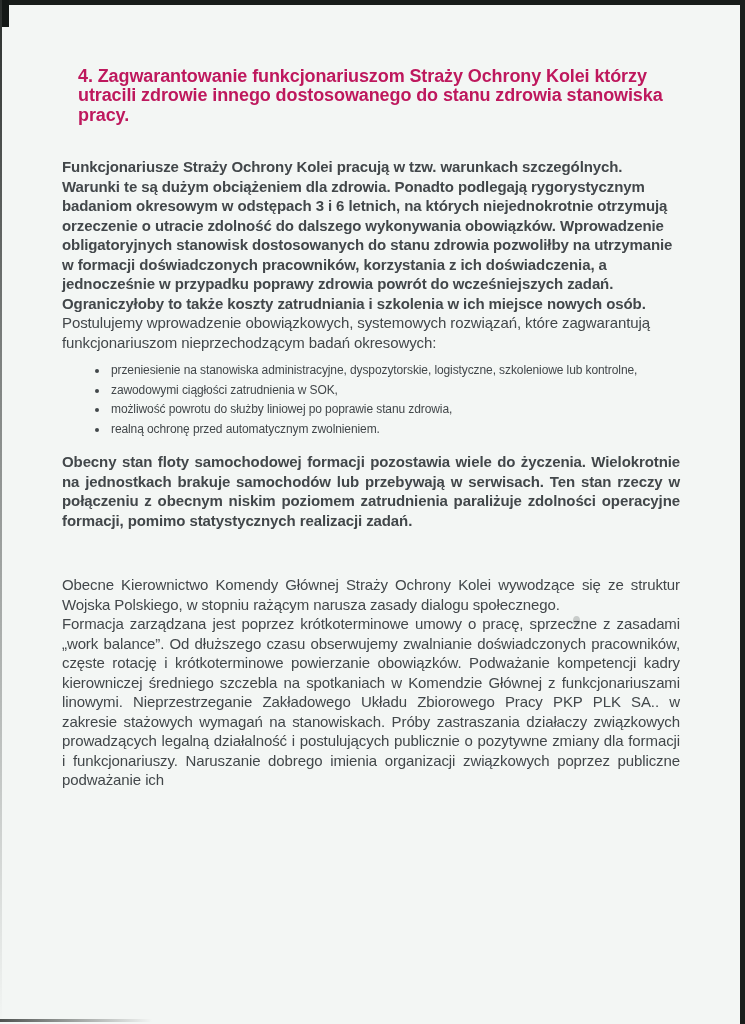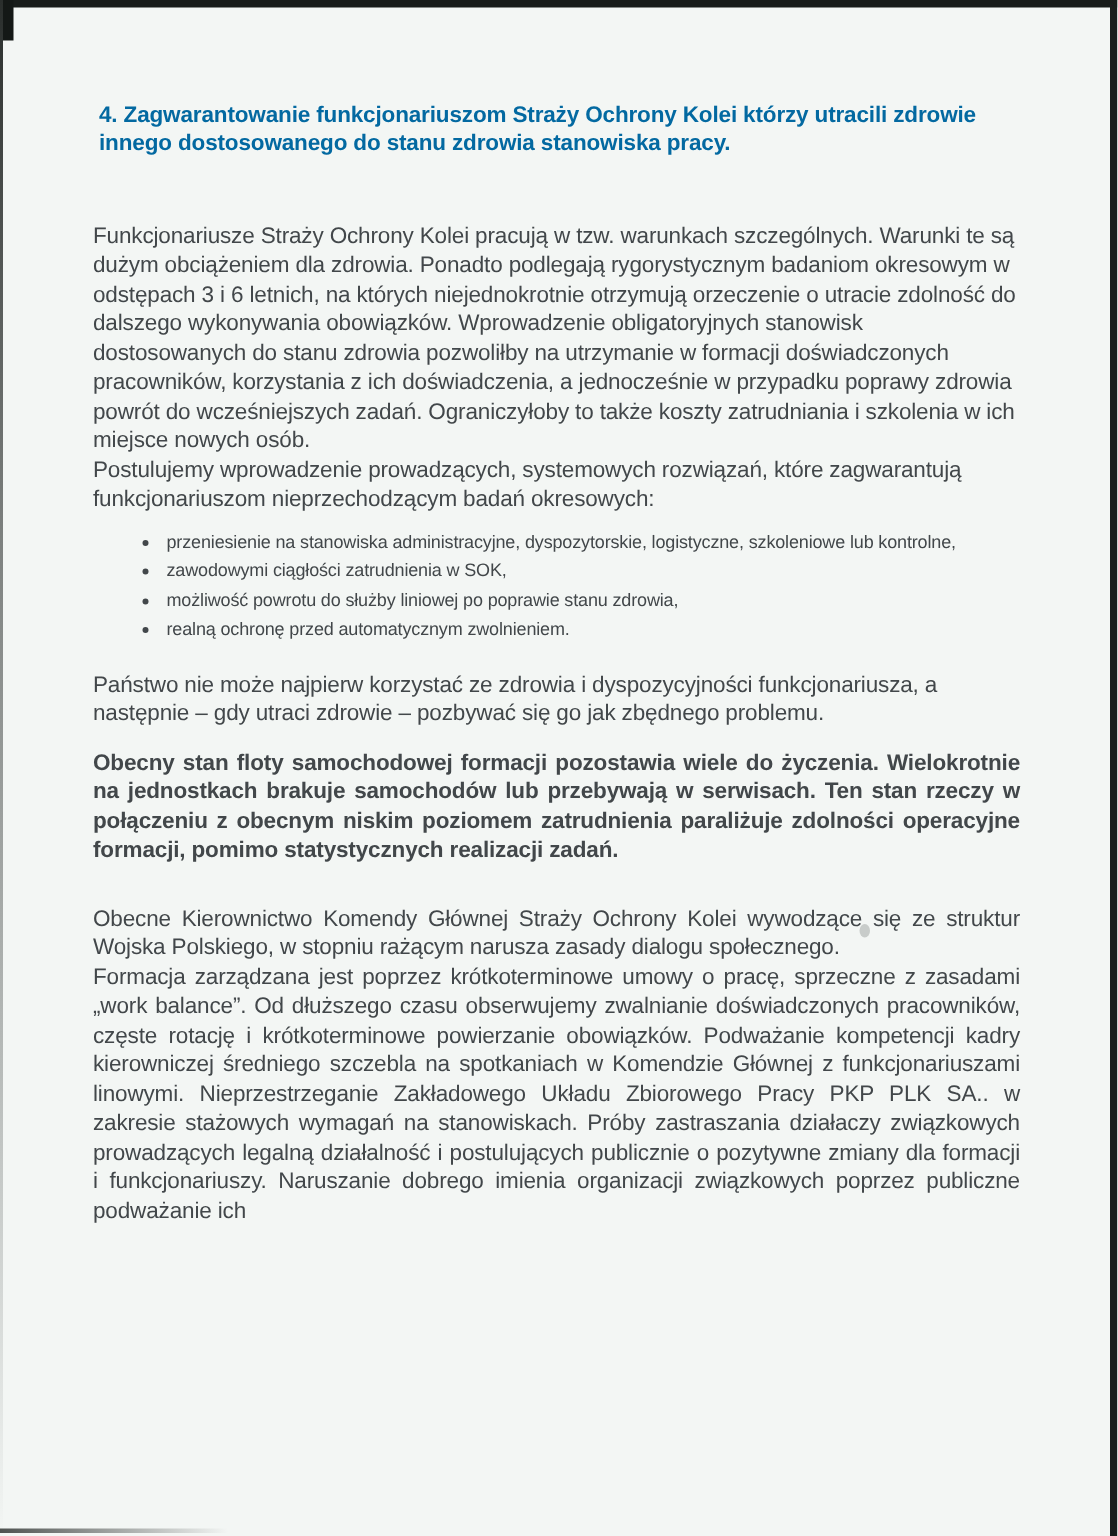--- a/index.html
+++ b/index.html
@@ -52,83 +52,82 @@
     background: rgba(120,126,122,0.35);
     border-radius: 50%;
   }
   
   .content {
     position: absolute;
     left: 62px; top: 0;
     width: 618px;
   }
   .heading {
-    margin: 4px;
-    font-size: 15px;
+    margin: 16px;
+    font-size: 18px;
     font-weight: bold;
     line-height: 19.4px;
     letter-spacing: -0.1px;
-    color: #0369a1;
+    color: #be185d;
   }
   .para {
     margin: 0;
     font-size: 15px;
     line-height: 19.5px;
     letter-spacing: -0.1px;
   }
   .justify { text-align: justify; }
   .heading-4 { margin-top: 67px; }
-  .para-4a  { margin-top: 42px; }
+  .para-4a  { margin-top: 32px; font-weight: bold; }
   .para-4b  { margin-top: 0; }
   .bullet-list {
     margin: 9px 0 0 0;
     padding: 0 0 0 47px;
     list-style: disc outside;
   }
   .bullet-list li {
     font-size: 12px;
     line-height: 19.5px;
     letter-spacing: -0.1px;
     padding-left: 2px;
   }
   .para-4c  { margin-top: 17px; }
   .heading-5 { margin-top: 42px; }
   .para-5   { margin-top: 13px; font-weight: bold; }
   .heading-6 { margin-top: 53px; }
-  .para-6a  { margin-top: 26px; }
+  .para-6a  { margin-top: 45px; }
   .para-6b  { margin-top: 0; }
 </style>
 </head>
 <body>
 
 <div class="page">
 
   <div class="scan-edge-top"></div>
   <div class="scan-corner-tl"></div>
   <div class="scan-edge-left"></div>
   <div class="scan-edge-right"></div>
   <div class="scan-streak-bottom"></div>
   <div class="scan-speck"></div>
 
   <div class="content">
 
     <h2 class="heading heading-4">4. Zagwarantowanie funkcjonariuszom Straży Ochrony Kolei którzy utracili zdrowie innego dostosowanego do stanu zdrowia stanowiska pracy.</h2>
 
     <p class="para para-4a">Funkcjonariusze Straży Ochrony Kolei pracują w tzw. warunkach szczególnych. Warunki te są dużym obciążeniem dla zdrowia. Ponadto podlegają rygorystycznym badaniom okresowym w odstępach 3 i 6 letnich, na których niejednokrotnie otrzymują orzeczenie o utracie zdolność do dalszego wykonywania obowiązków. Wprowadzenie obligatoryjnych stanowisk dostosowanych do stanu zdrowia pozwoliłby na utrzymanie w formacji doświadczonych pracowników, korzystania z ich doświadczenia, a jednocześnie w przypadku poprawy zdrowia powrót do wcześniejszych zadań. Ograniczyłoby to także koszty zatrudniania i szkolenia w ich miejsce nowych osób.</p>
 
-    <p class="para para-4b">Postulujemy wprowadzenie prowadzących, systemowych rozwiązań, które zagwarantują funkcjonariuszom nieprzechodzącym badań okresowych:</p>
+    <p class="para para-4b">Postulujemy wprowadzenie obowiązkowych, systemowych rozwiązań, które zagwarantują funkcjonariuszom nieprzechodzącym badań okresowych:</p>
 
     <ul class="bullet-list">
       <li>przeniesienie na stanowiska administracyjne, dyspozytorskie, logistyczne, szkoleniowe lub kontrolne,</li>
       <li>zawodowymi ciągłości zatrudnienia w SOK,</li>
       <li>możliwość powrotu do służby liniowej po poprawie stanu zdrowia,</li>
       <li>realną ochronę przed automatycznym zwolnieniem.</li>
     </ul>
 
-    <p class="para para-4c">Państwo nie może najpierw korzystać ze zdrowia i dyspozycyjności funkcjonariusza, a następnie – gdy utraci zdrowie – pozbywać się go jak zbędnego problemu.</p>
 
 
     <p class="para para-5 justify">Obecny stan floty samochodowej formacji pozostawia wiele do życzenia. Wielokrotnie na jednostkach brakuje samochodów lub przebywają w serwisach. Ten stan rzeczy w połączeniu z obecnym niskim poziomem zatrudnienia paraliżuje zdolności operacyjne formacji, pomimo statystycznych realizacji zadań.</p>
 
 
     <p class="para para-6a justify">Obecne Kierownictwo Komendy Głównej Straży Ochrony Kolei wywodzące się ze struktur Wojska Polskiego, w stopniu rażącym narusza zasady dialogu społecznego.</p>
 
     <p class="para para-6b justify">Formacja zarządzana jest poprzez krótkoterminowe umowy o pracę, sprzeczne z zasadami „work balance”. Od dłuższego czasu obserwujemy zwalnianie doświadczonych pracowników, częste rotację i krótkoterminowe powierzanie obowiązków. Podważanie kompetencji kadry kierowniczej średniego szczebla na spotkaniach w Komendzie Głównej z funkcjonariuszami linowymi. Nieprzestrzeganie Zakładowego Układu Zbiorowego Pracy PKP PLK SA.. w zakresie stażowych wymagań na stanowiskach. Próby zastraszania działaczy związkowych prowadzących legalną działalność i postulujących publicznie o pozytywne zmiany dla formacji i funkcjonariuszy. Naruszanie dobrego imienia organizacji związkowych poprzez publiczne podważanie ich</p>
 
   </div>

